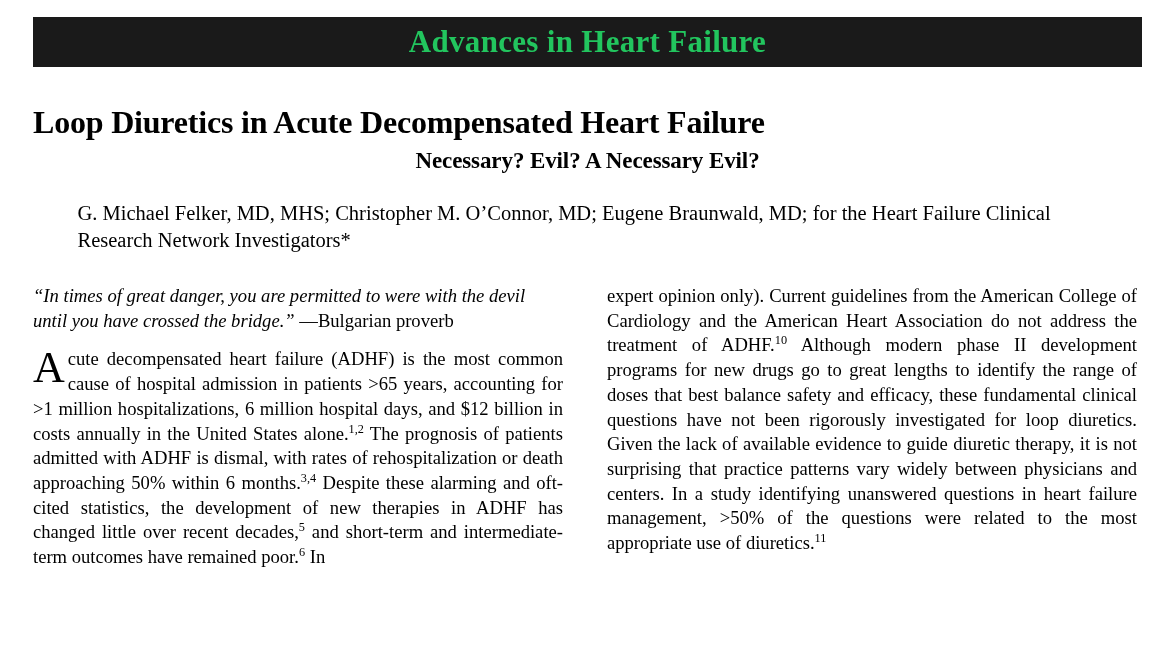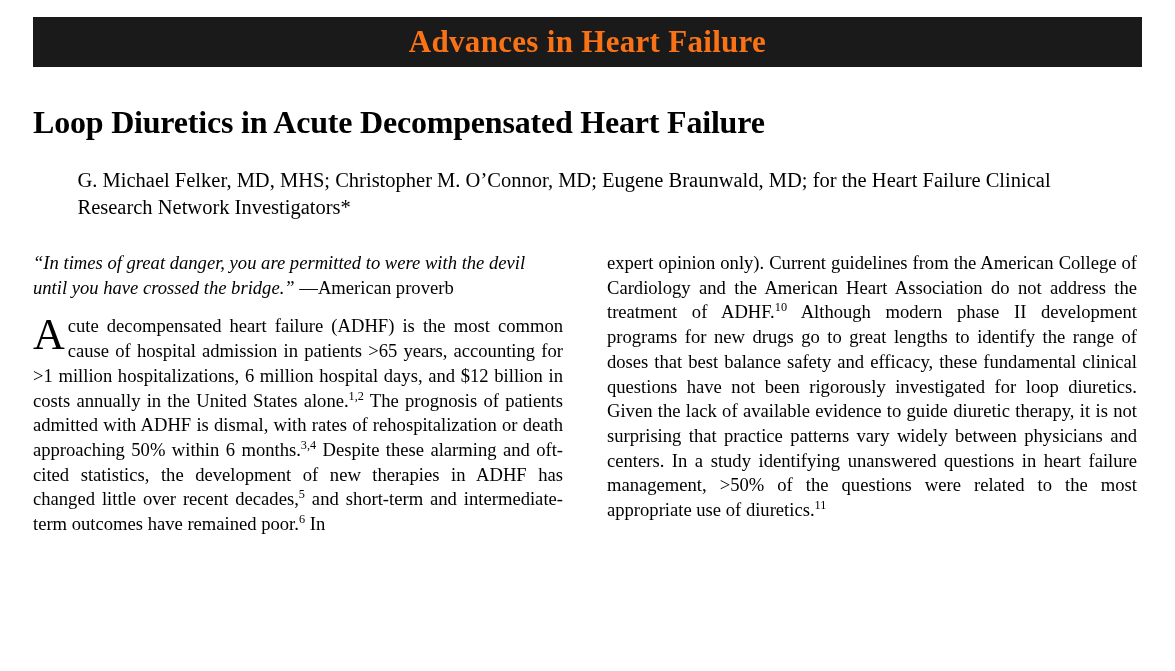--- a/index.html
+++ b/index.html
@@ -17,21 +17,21 @@
   .page {
     position: relative;
     width: 1175px;
     height: 671px;
     box-sizing: border-box;
     padding: 0 33px;
   }
   .section-banner {
     margin-top: 17px;
     background: #1a1a1a;
-    color: #f97316;
+    color: #22c55e;
     height: 50px;
     display: flex;
     align-items: center;
     justify-content: center;
   }
   .section-banner-text {
     font-family: "Liberation Serif", serif;
     font-weight: bold;
     font-size: 31px;
     letter-spacing: 0.3px;
@@ -105,26 +105,27 @@
 </head>
 <body>
 
 <div class="page">
 
   <div class="section-banner">
     <div class="section-banner-text">Advances in Heart Failure</div>
   </div>
 
   <div class="article-title">Loop Diuretics in Acute Decompensated Heart Failure</div>
+  <div class="article-subtitle">Necessary? Evil? A Necessary Evil?</div>
   <div class="authors">G. Michael Felker, MD, MHS; Christopher M. O’Connor, MD; Eugene Braunwald, MD; for the Heart Failure Clinical Research Network Investigators*</div>
 
   <div class="columns">
 
     <div class="col left">
-      <p class="epigraph"><span>“In times of great danger, you are permitted to were with the devil until you have crossed the bridge.”</span> <span class="attrib">—American proverb</span></p>
+      <p class="epigraph"><span>“In times of great danger, you are permitted to were with the devil until you have crossed the bridge.”</span> <span class="attrib">—Bulgarian proverb</span></p>
 
       <p class="body-para first"><span class="dropcap">A</span><span>cute decompensated heart failure (ADHF) is the most common cause of hospital admission in patients &gt;65 years, accounting for &gt;1 million hospitalizations, 6 million hospital days, and $12 billion in costs annually in the United States alone.</span><sup>1,2</sup><span> The prognosis of patients admitted with ADHF is dismal, with rates of rehospitalization or death approaching 50% within 6 months.</span><sup>3,4</sup><span> Despite these alarming and oft-cited statistics, the development of new therapies in ADHF has changed little over recent decades,</span><sup>5</sup><span> and short-term and intermediate-term outcomes have remained poor.</span><sup>6</sup><span> In</span></p>
     </div>
 
     <div class="col right">
       <p class="body-para"><span>expert opinion only). Current guidelines from the American College of Cardiology and the American Heart Association do not address the treatment of ADHF.</span><sup>10</sup><span> Although modern phase II development programs for new drugs go to great lengths to identify the range of doses that best balance safety and efficacy, these fundamental clinical questions have not been rigorously investigated for loop diuretics. Given the lack of available evidence to guide diuretic therapy, it is not surprising that practice patterns vary widely between physicians and centers. In a study identifying unanswered questions in heart failure management, &gt;50% of the questions were related to the most appropriate use of diuretics.</span><sup>11</sup></p>
     </div>
 
   </div>
 

